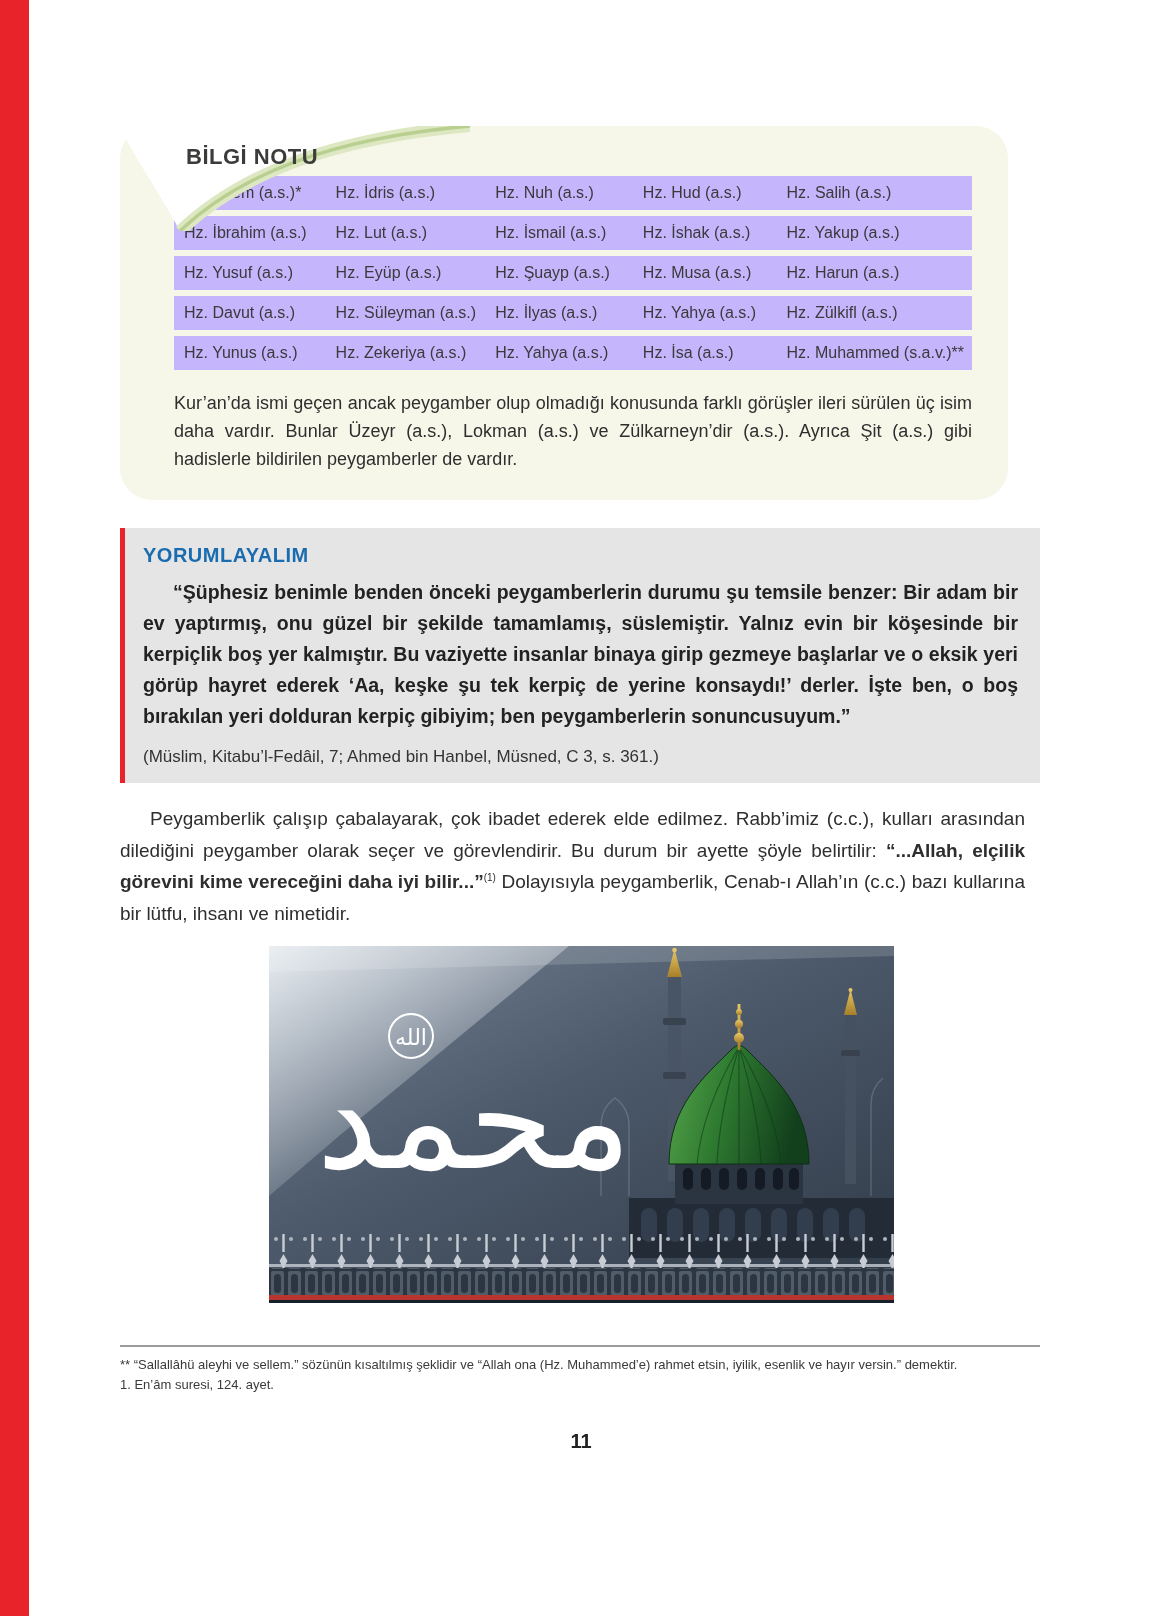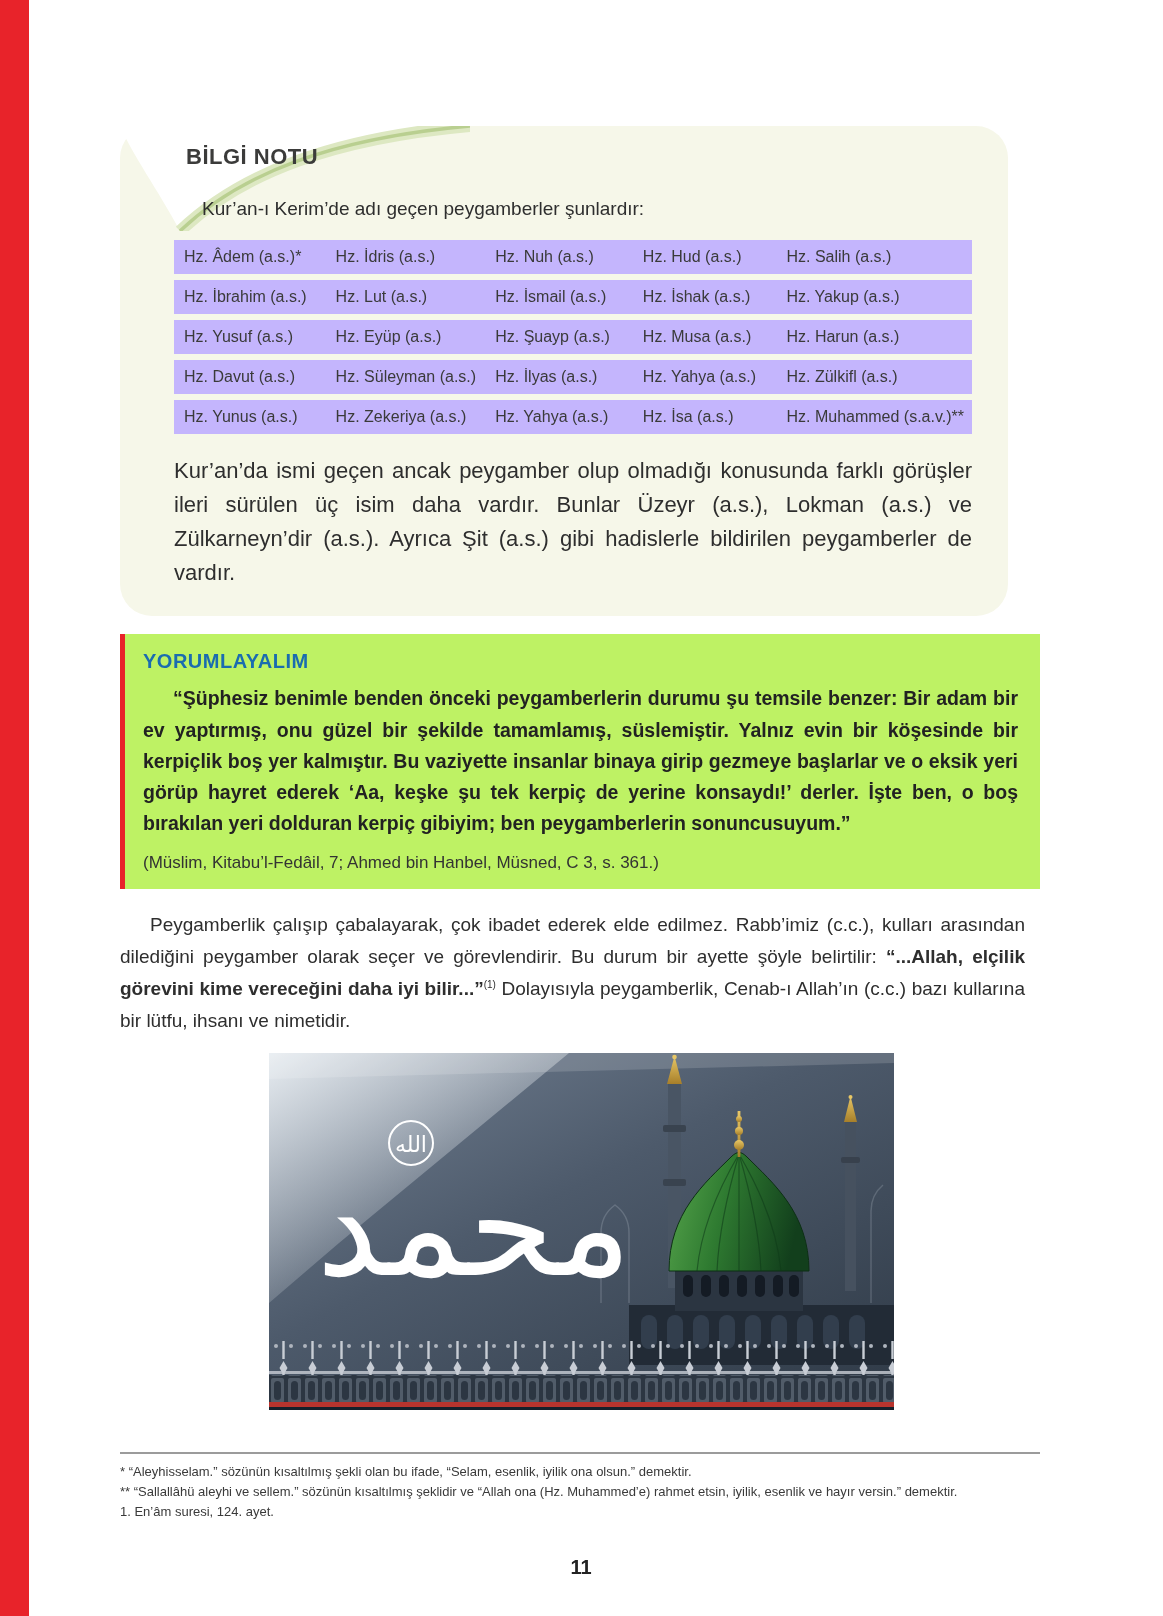--- a/index.html
+++ b/index.html
@@ -45,28 +45,28 @@
     table-layout:fixed;
   }
   table.prophets td{
     background:#c4b5fd;
     font-size:16px;color:#3a3a3a;
     padding:8px 2px 8px 10px;
     white-space:nowrap;overflow:hidden;
   }
   .bilgi-note{
     margin:14px 0 0 0;
-    font-size:22px;line-height:1.55;text-align:justify;color:#2e2e2e;
+    font-size:18px;line-height:1.55;text-align:justify;color:#2e2e2e;
   }
 
   
   .yorum{
-    margin-top:18px;
+    margin-top:28px;
     width:920px;box-sizing:border-box;
-    background:#bef264;
+    background:#e5e5e5;
     border-left:5px solid #e8232a;
     padding:14px 22px 14px 18px;
   }
   .yorum-title{
     margin:2px 0 10px 0;
     font-size:20px;font-weight:bold;color:#1a6cb0;letter-spacing:.5px;
   }
   .yorum-quote{
     margin:0;
     font-size:19.5px;font-weight:bold;color:#222;
@@ -117,21 +117,20 @@
 
   <div class="content">
 
     <section class="bilgi">
       <svg class="swoosh" width="350" height="105" viewBox="0 0 350 105">
         <path d="M0,0 H350 C215,12 122,46 60,105 C38,64 12,28 0,0 Z" fill="#ffffff"></path>
         <path d="M350,0 C215,12 122,46 60,105" stroke="#dde8c2" stroke-width="12" fill="none"></path>
         <path d="M350,0 C215,12 122,46 60,105" stroke="#b9cf90" stroke-width="3.5" fill="none"></path>
       </svg>
       <h2 class="bilgi-title">BİLGİ NOTU</h2>
-      <p class="bilgi-intro">Kur’an-ı Kerim’de adı geçen peygamberler şunlardır:</p>
       <table class="prophets">
         <colgroup>
           <col style="width:19%">
             <col style="width:20%">
             <col style="width:18.5%">
             <col style="width:18%">
             <col style="width:24.5%">
         </colgroup>
         <tbody>
             <tr>
@@ -292,20 +291,19 @@
           <rect x="0" y="322" width="625" height="27" fill="#2c3642"></rect>
           <rect x="0" y="322" width="625" height="27" fill="url(#balusterp)"></rect>
           <rect x="0" y="349" width="625" height="5" fill="#b8342e"></rect>
           <rect x="0" y="354" width="625" height="3" fill="#15202b"></rect>
         </g>
       </svg>
     </figure>
 
     <div class="fn-divider"></div>
     <div class="footnotes">
-        <div class="footnote">* “Aleyhisselam.” sözünün kısaltılmış şekli olan bu ifade, “Selam, esenlik, iyilik ona olsun.” demektir.</div>
         <div class="footnote">** “Sallallâhü aleyhi ve sellem.” sözünün kısaltılmış şeklidir ve “Allah ona (Hz. Muhammed’e) rahmet etsin, iyilik, esenlik ve hayır versin.” demektir.</div>
         <div class="footnote">1. En’âm suresi, 124. ayet.</div>
       </div>
 
     <div class="page-number">11</div>
   </div>
 </div>
 
 </body></html>

